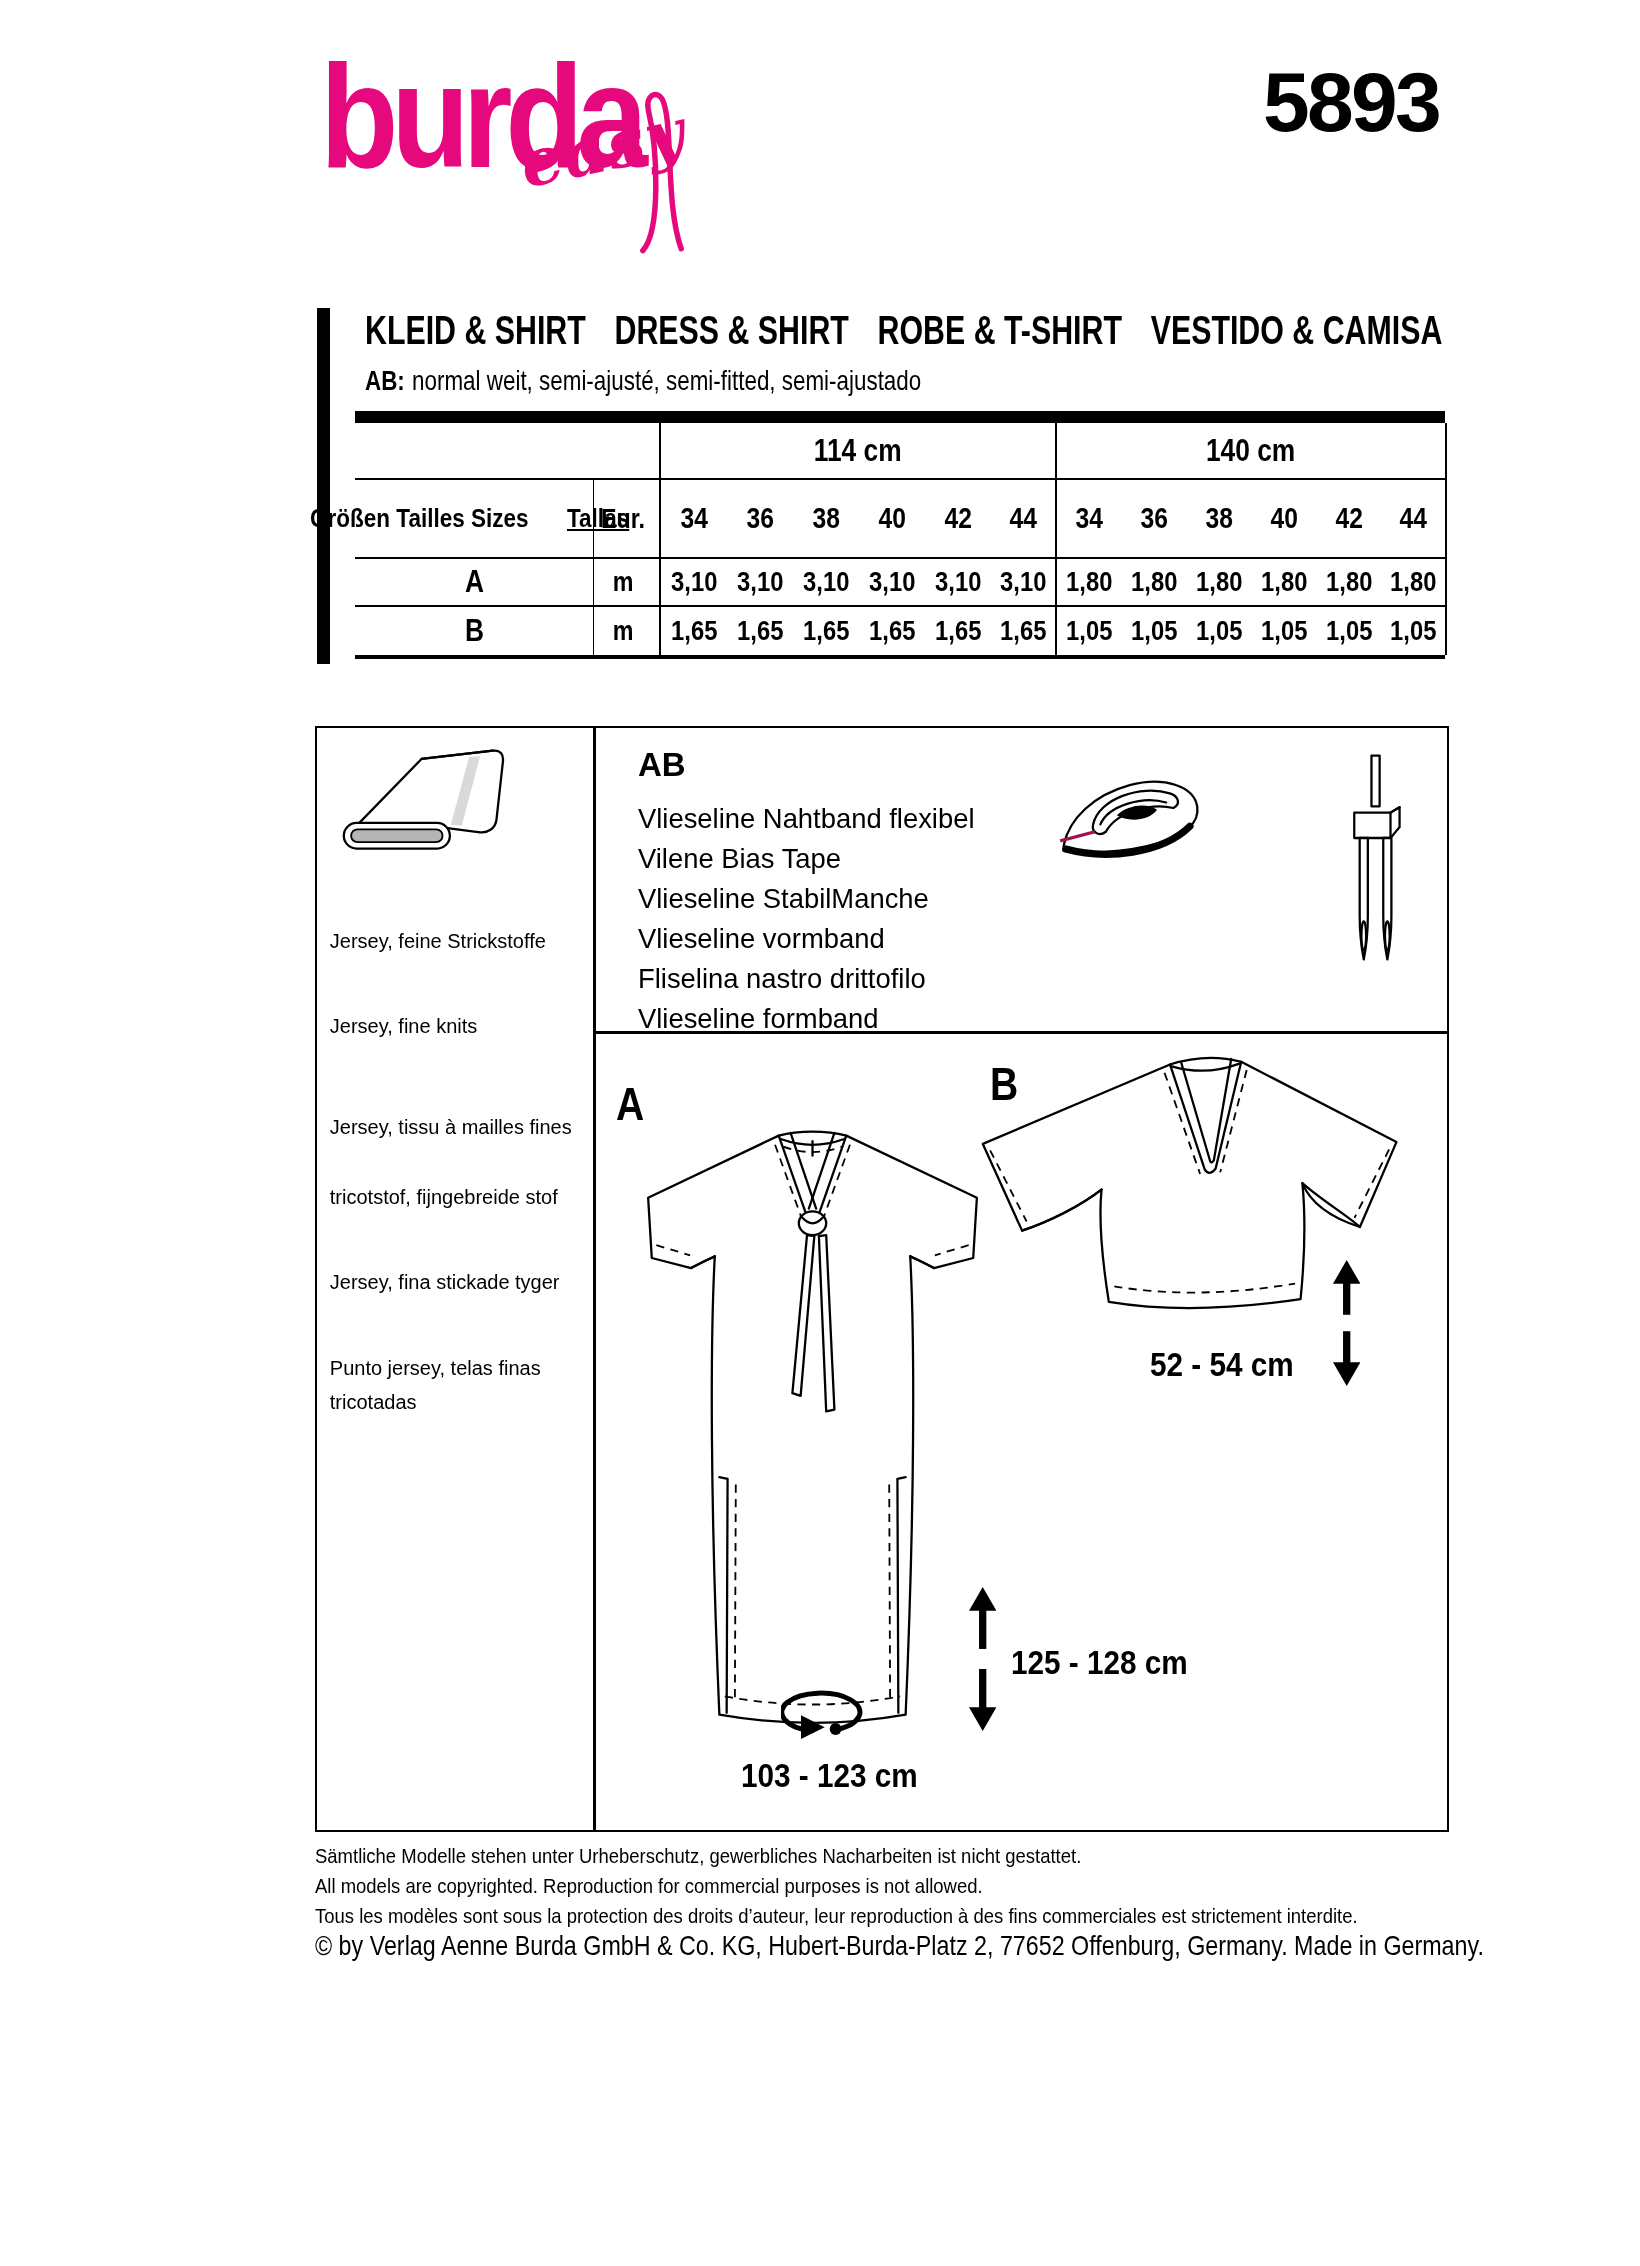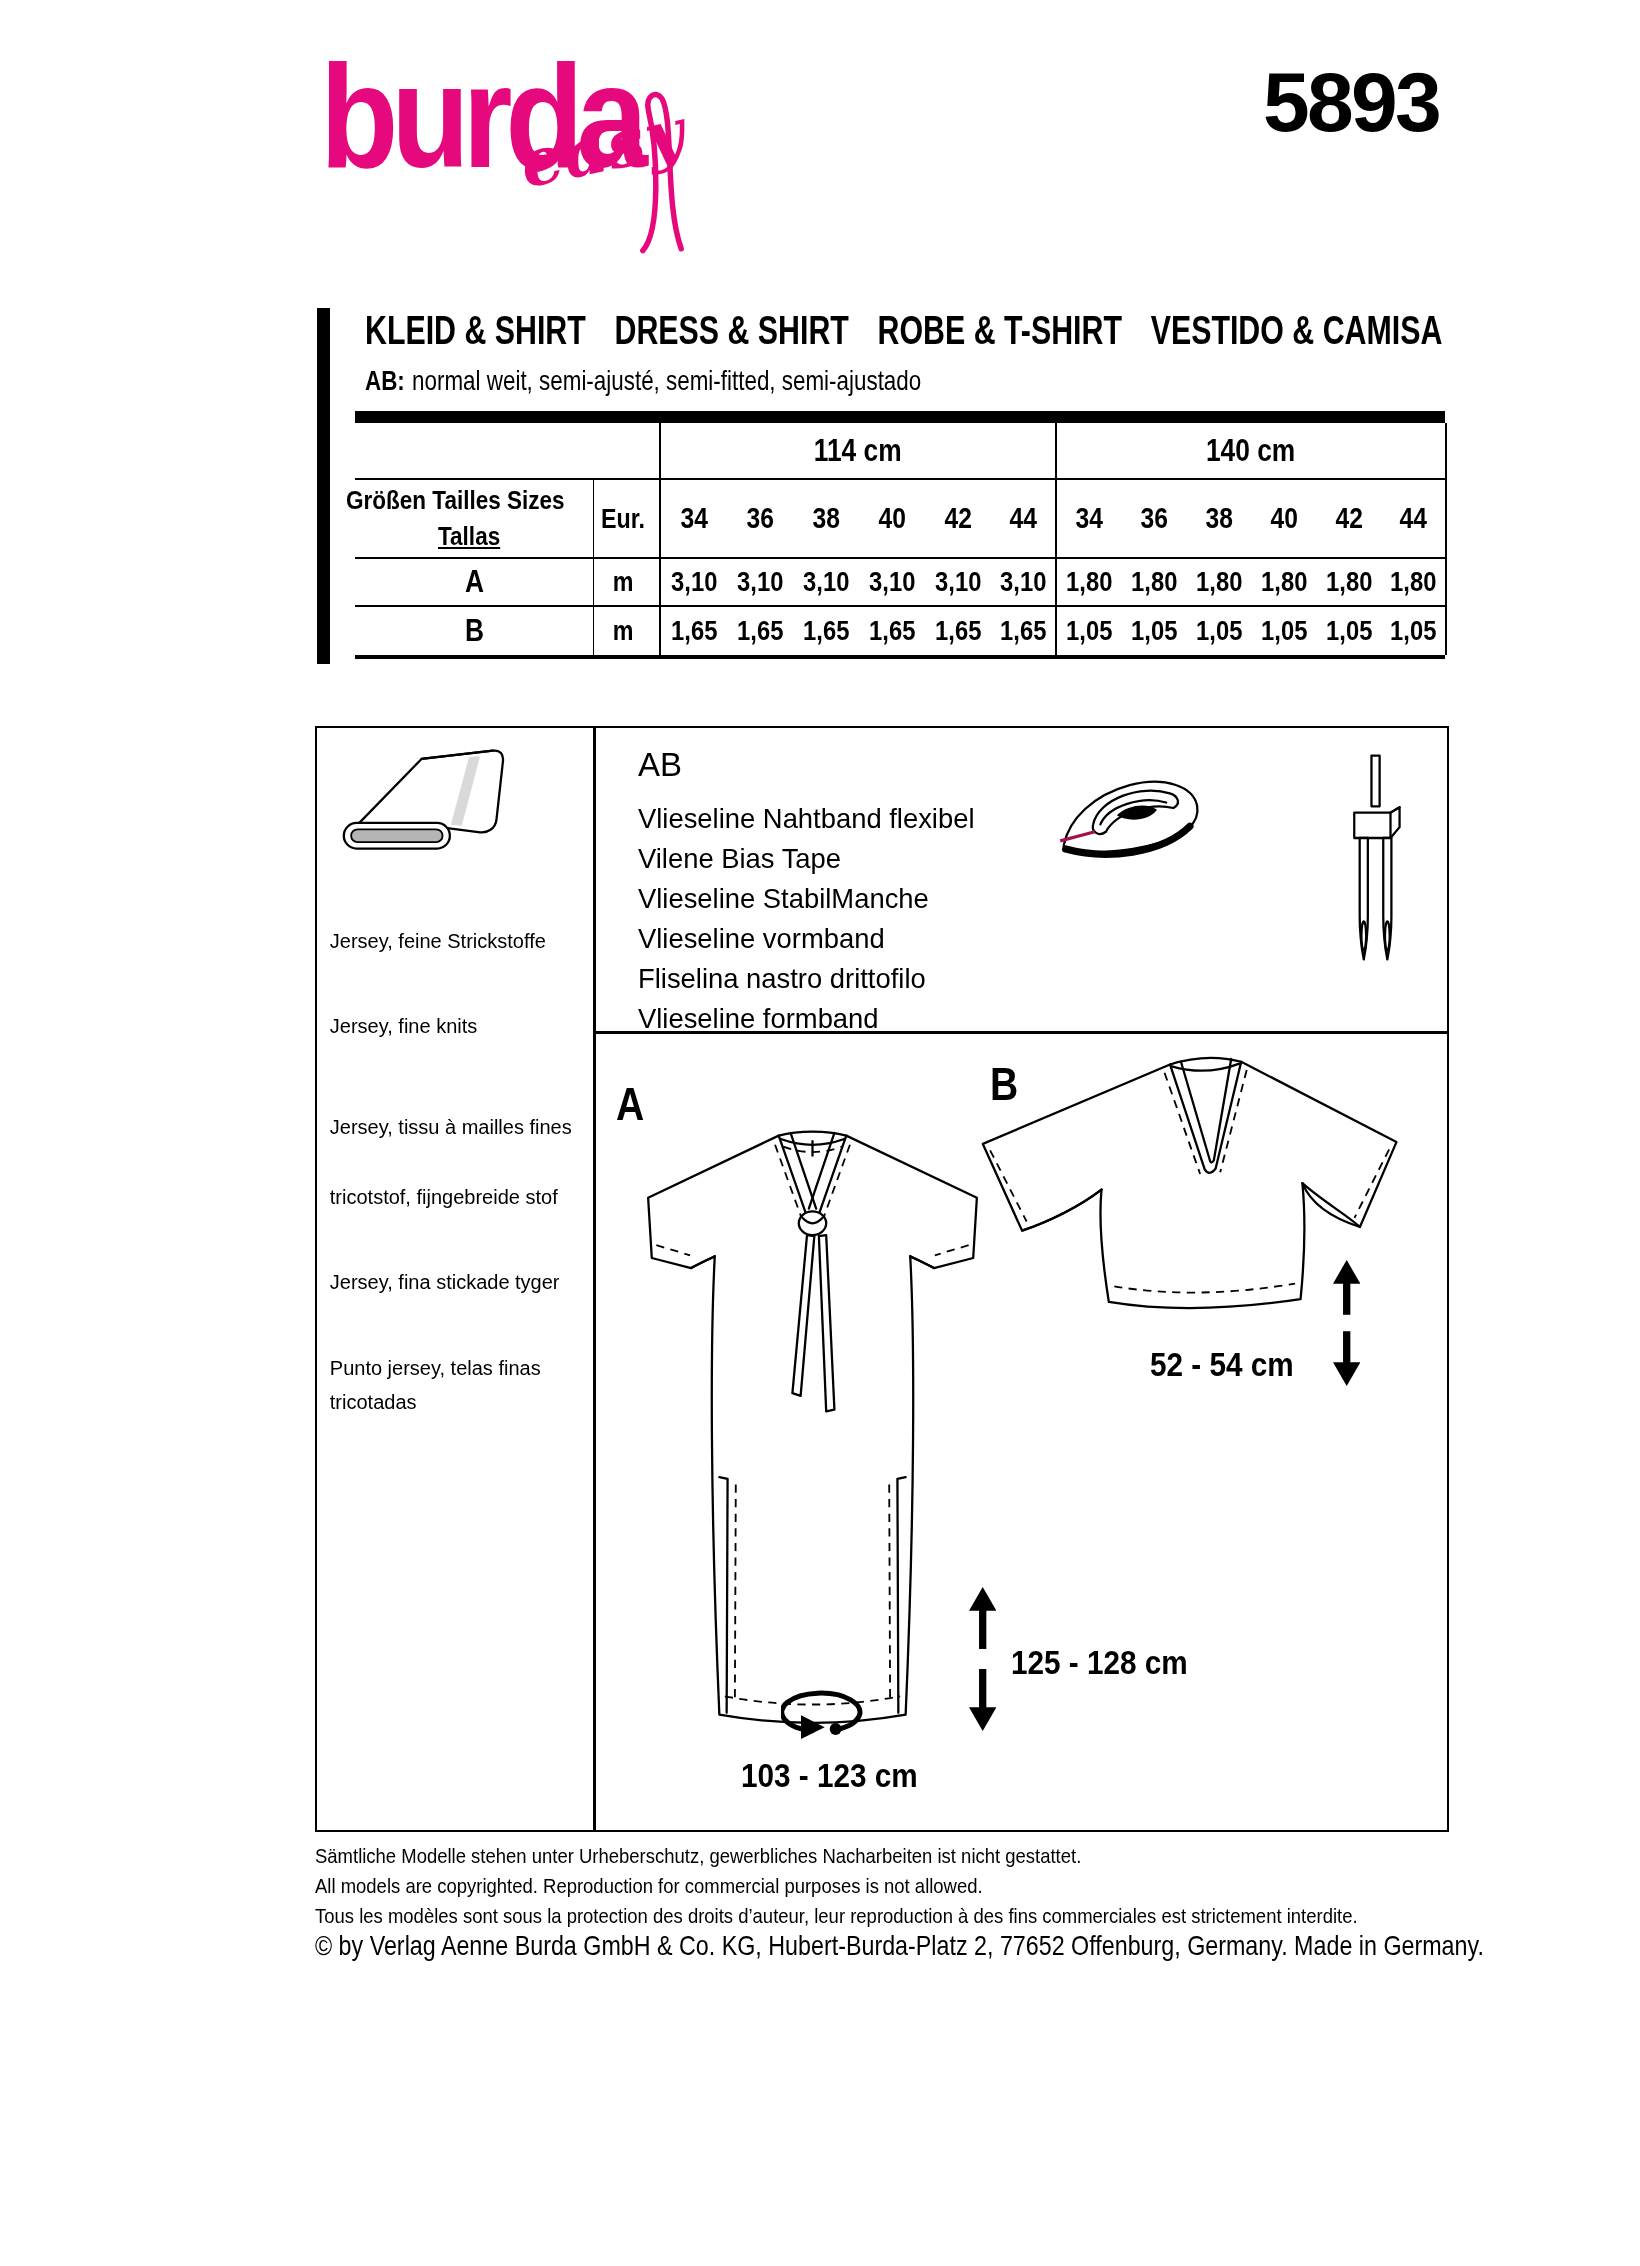--- a/index.html
+++ b/index.html
@@ -40,34 +40,34 @@
   .bb3{border-bottom:2.7px solid #000;}
   .cx{display:inline-block;transform:scaleX(0.85);white-space:nowrap;}
   .cxl{transform-origin:left center;}
   .left{justify-content:flex-start;}
   .right{justify-content:flex-end;}
   .f-width{font-size:31px;}
   .f-size{font-size:29px;}
   .f-val{font-size:28px;}
   .f-eur{font-size:27.4px;padding-right:7.3px;}
   .f-view{font-size:31px;padding-left:3.7px;}
-  .glabel{flex-direction:column;align-items:flex-start;justify-content:center;
+  .glabel{flex-direction:row;align-items:flex-start;justify-content:center;
       font-size:26.5px;line-height:1.35;padding-left:1.8px;}
   .glabel .u{text-decoration:underline;}
 
   
   .content-box{position:absolute;left:315px;top:726px;width:1130px;height:1102px;
       border:2.7px solid #000;}
   .col-divider{position:absolute;left:276px;top:0;bottom:0;width:2.7px;background:#000;}
   .fabric-icon{position:absolute;left:24px;top:9.1px;}
   .fab-item{position:absolute;left:12.8px;width:267px;font-size:20px;line-height:34px;}
   .fi0{top:196px;} .fi1{top:281px;} .fi2{top:382px;} .fi3{top:452px;} .fi4{top:537px;} .fi5{top:623px;}
 
   .ab-box{position:absolute;left:279px;top:0;right:0;height:303px;border-bottom:3.7px solid #000;}
-  .ab-label{position:absolute;left:42px;top:18.3px;font-size:33px;font-weight:normal;}
+  .ab-label{position:absolute;left:42px;top:18.3px;font-size:33px;font-weight:bold;}
   .ab-list{position:absolute;left:42px;top:71px;font-size:27.4px;line-height:40px;}
   .iron-icon{position:absolute;left:455px;top:38px;}
   .needle-icon{position:absolute;left:751px;top:24px;}
 
   .view-label{position:absolute;font-size:46px;font-weight:bold;
       transform:scaleX(0.85);transform-origin:left top;}
   .vla{left:299px;top:349px;}
   .vlb{left:673px;top:329px;}
   .sketch{position:absolute;}
   .dress-sketch{left:322px;top:393px;}

